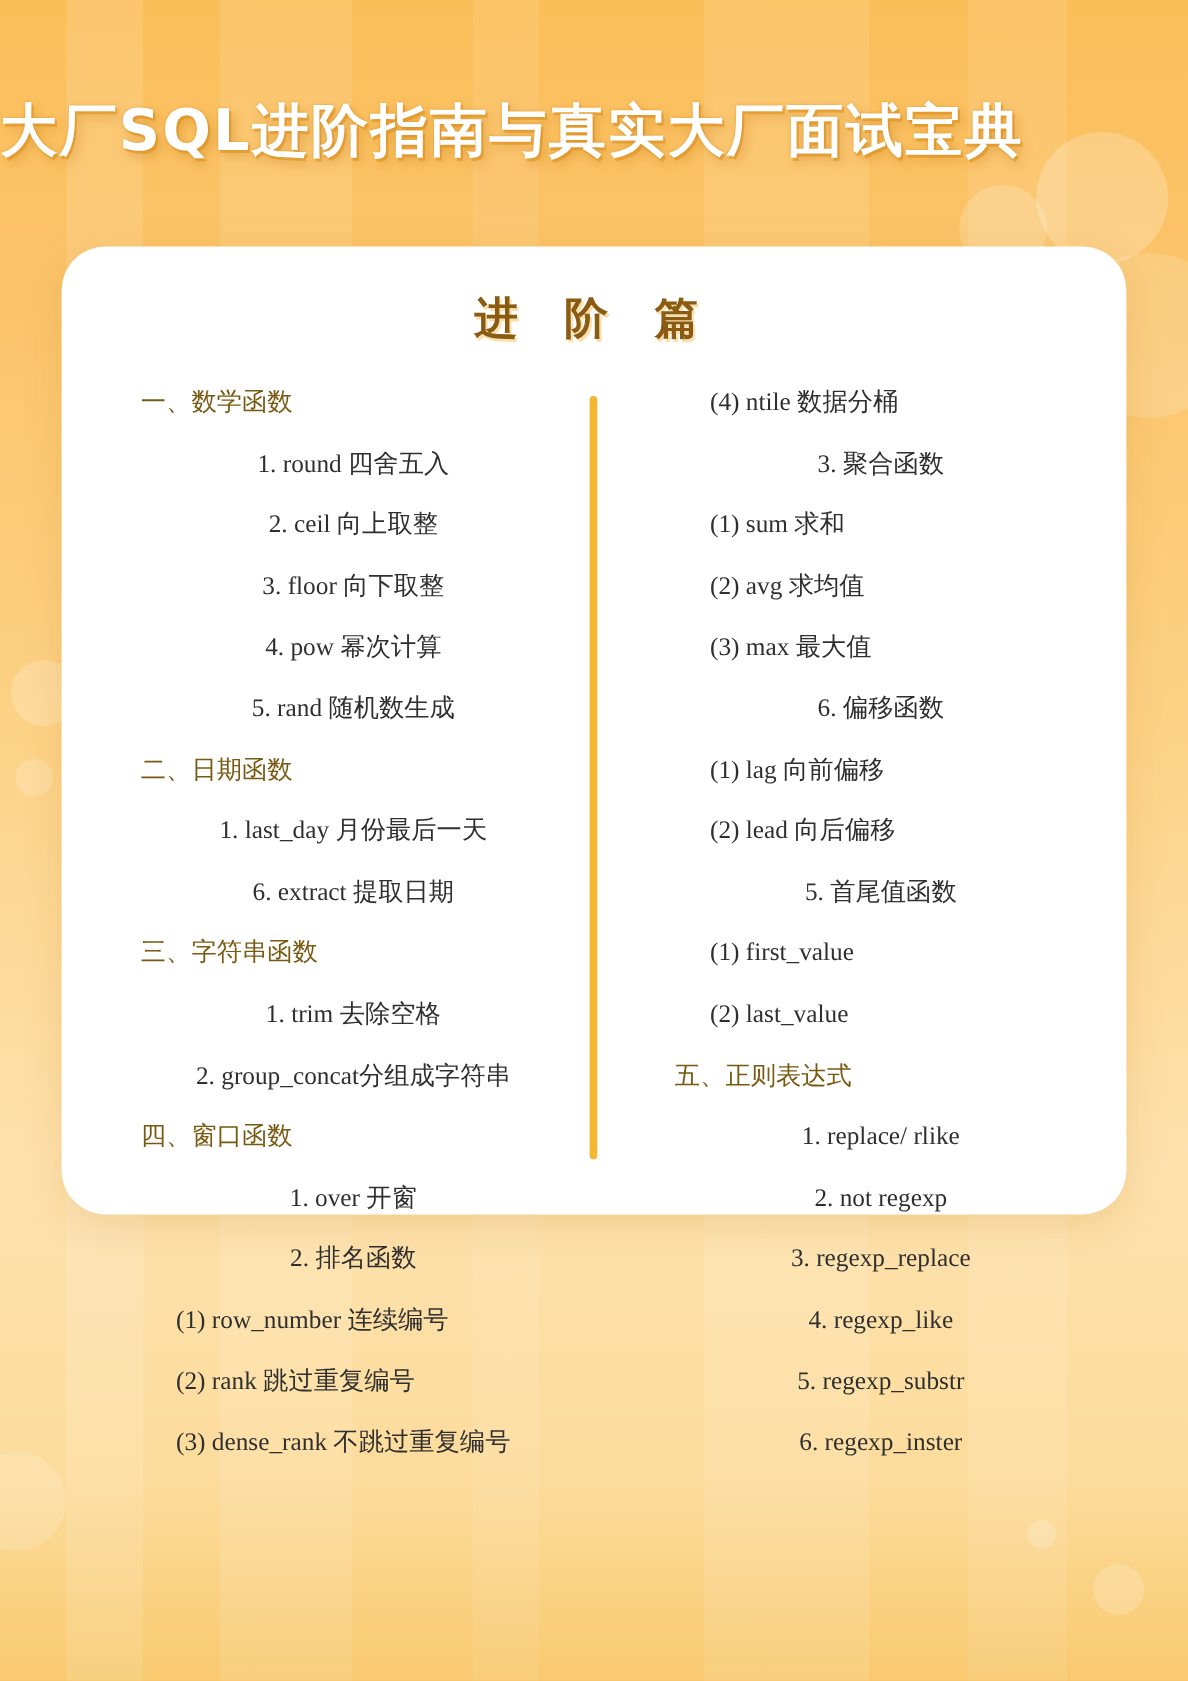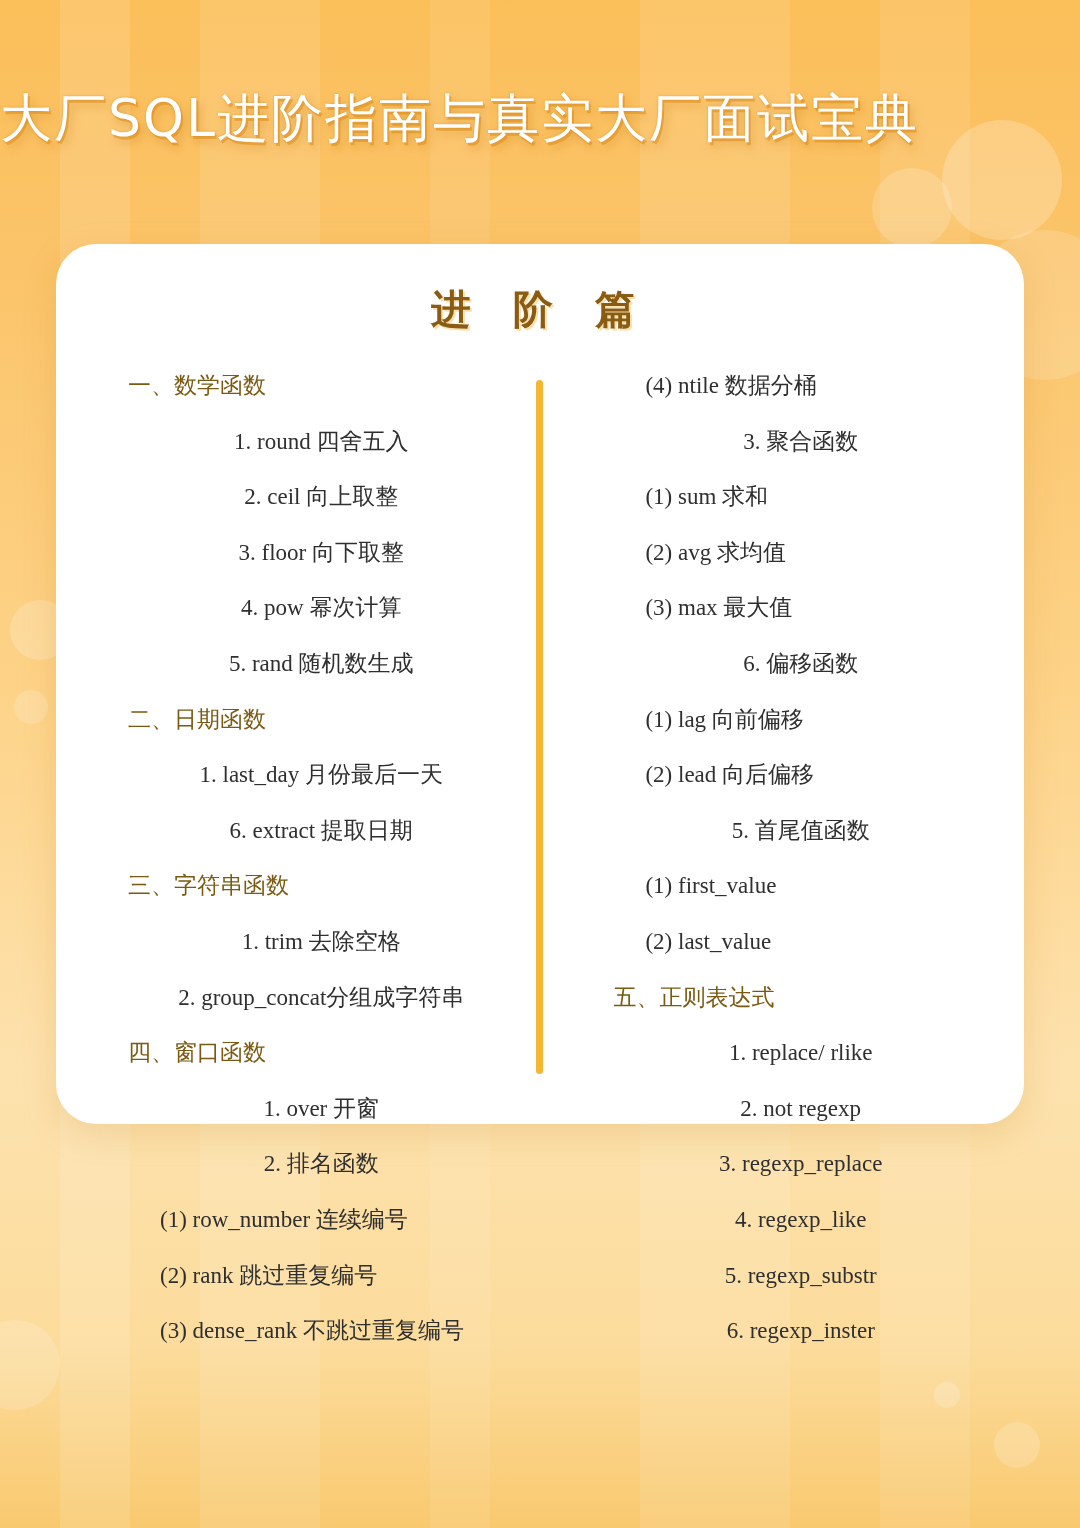--- a/index.html
+++ b/index.html
@@ -52,35 +52,35 @@
   .blob.c7 { width: 46px;  height: 46px;  right: 40px;  bottom: 60px; background: rgba(255,255,255,0.18); }
   .blob.c8 { width: 26px;  height: 26px;  right: 120px; bottom: 120px; background: rgba(255,255,255,0.20); }
 
   .headline {
     position: absolute;
     top: 84px;
     left: 0;
     width: 860px;
     text-align: center;
     font-family: "DejaVu Sans", sans-serif;
-    font-weight: normal;
+    font-weight: bold;
     font-size: 52px;
     letter-spacing: 2px;
     color: #ffffff;
     text-shadow:
       0 0 2px rgba(214, 132, 20, 0.65),
       2px 3px 0px rgba(221, 142, 27, 0.55),
       4px 6px 10px rgba(190, 110, 10, 0.35);
     white-space: nowrap;
   }
 
   .card {
     position: absolute;
     left: 56px;
-    top: 244px;
+    top: 224px;
     width: 968px;
     height: 880px;
     background: #ffffff;
     border-radius: 40px;
     box-shadow: 0 10px 34px rgba(190, 120, 20, 0.18);
   }
 
   .card-title {
     margin-top: 38px;
     text-align: center;

